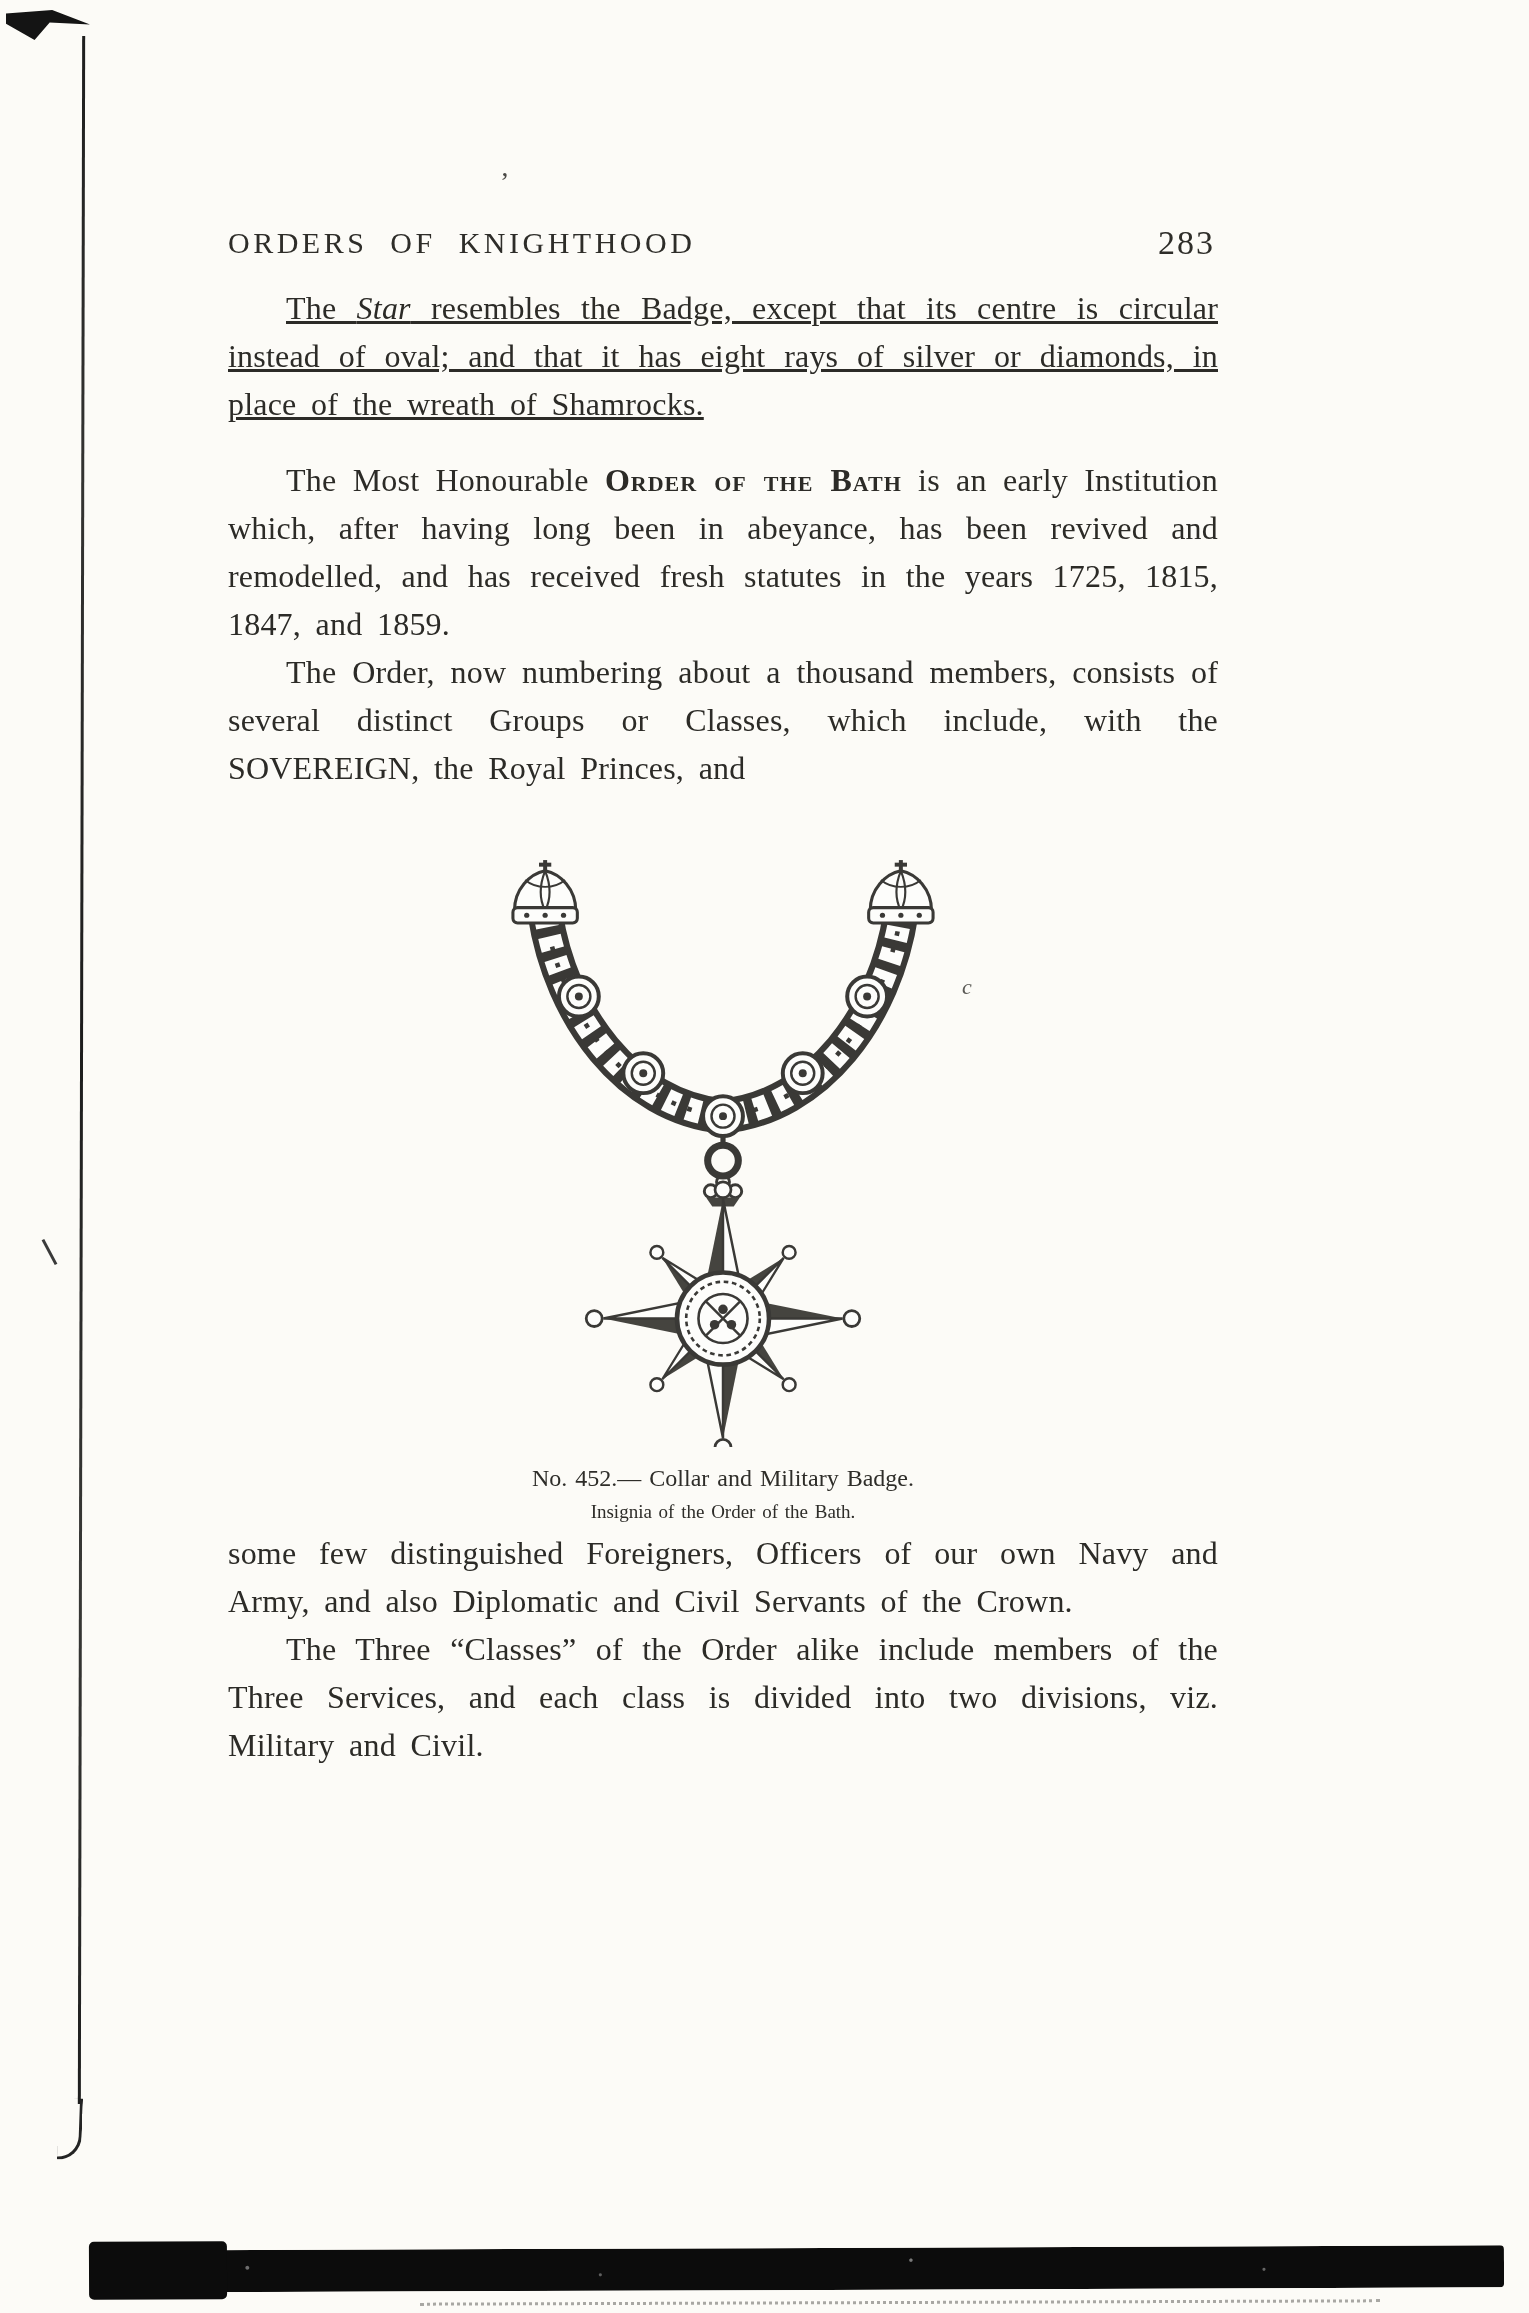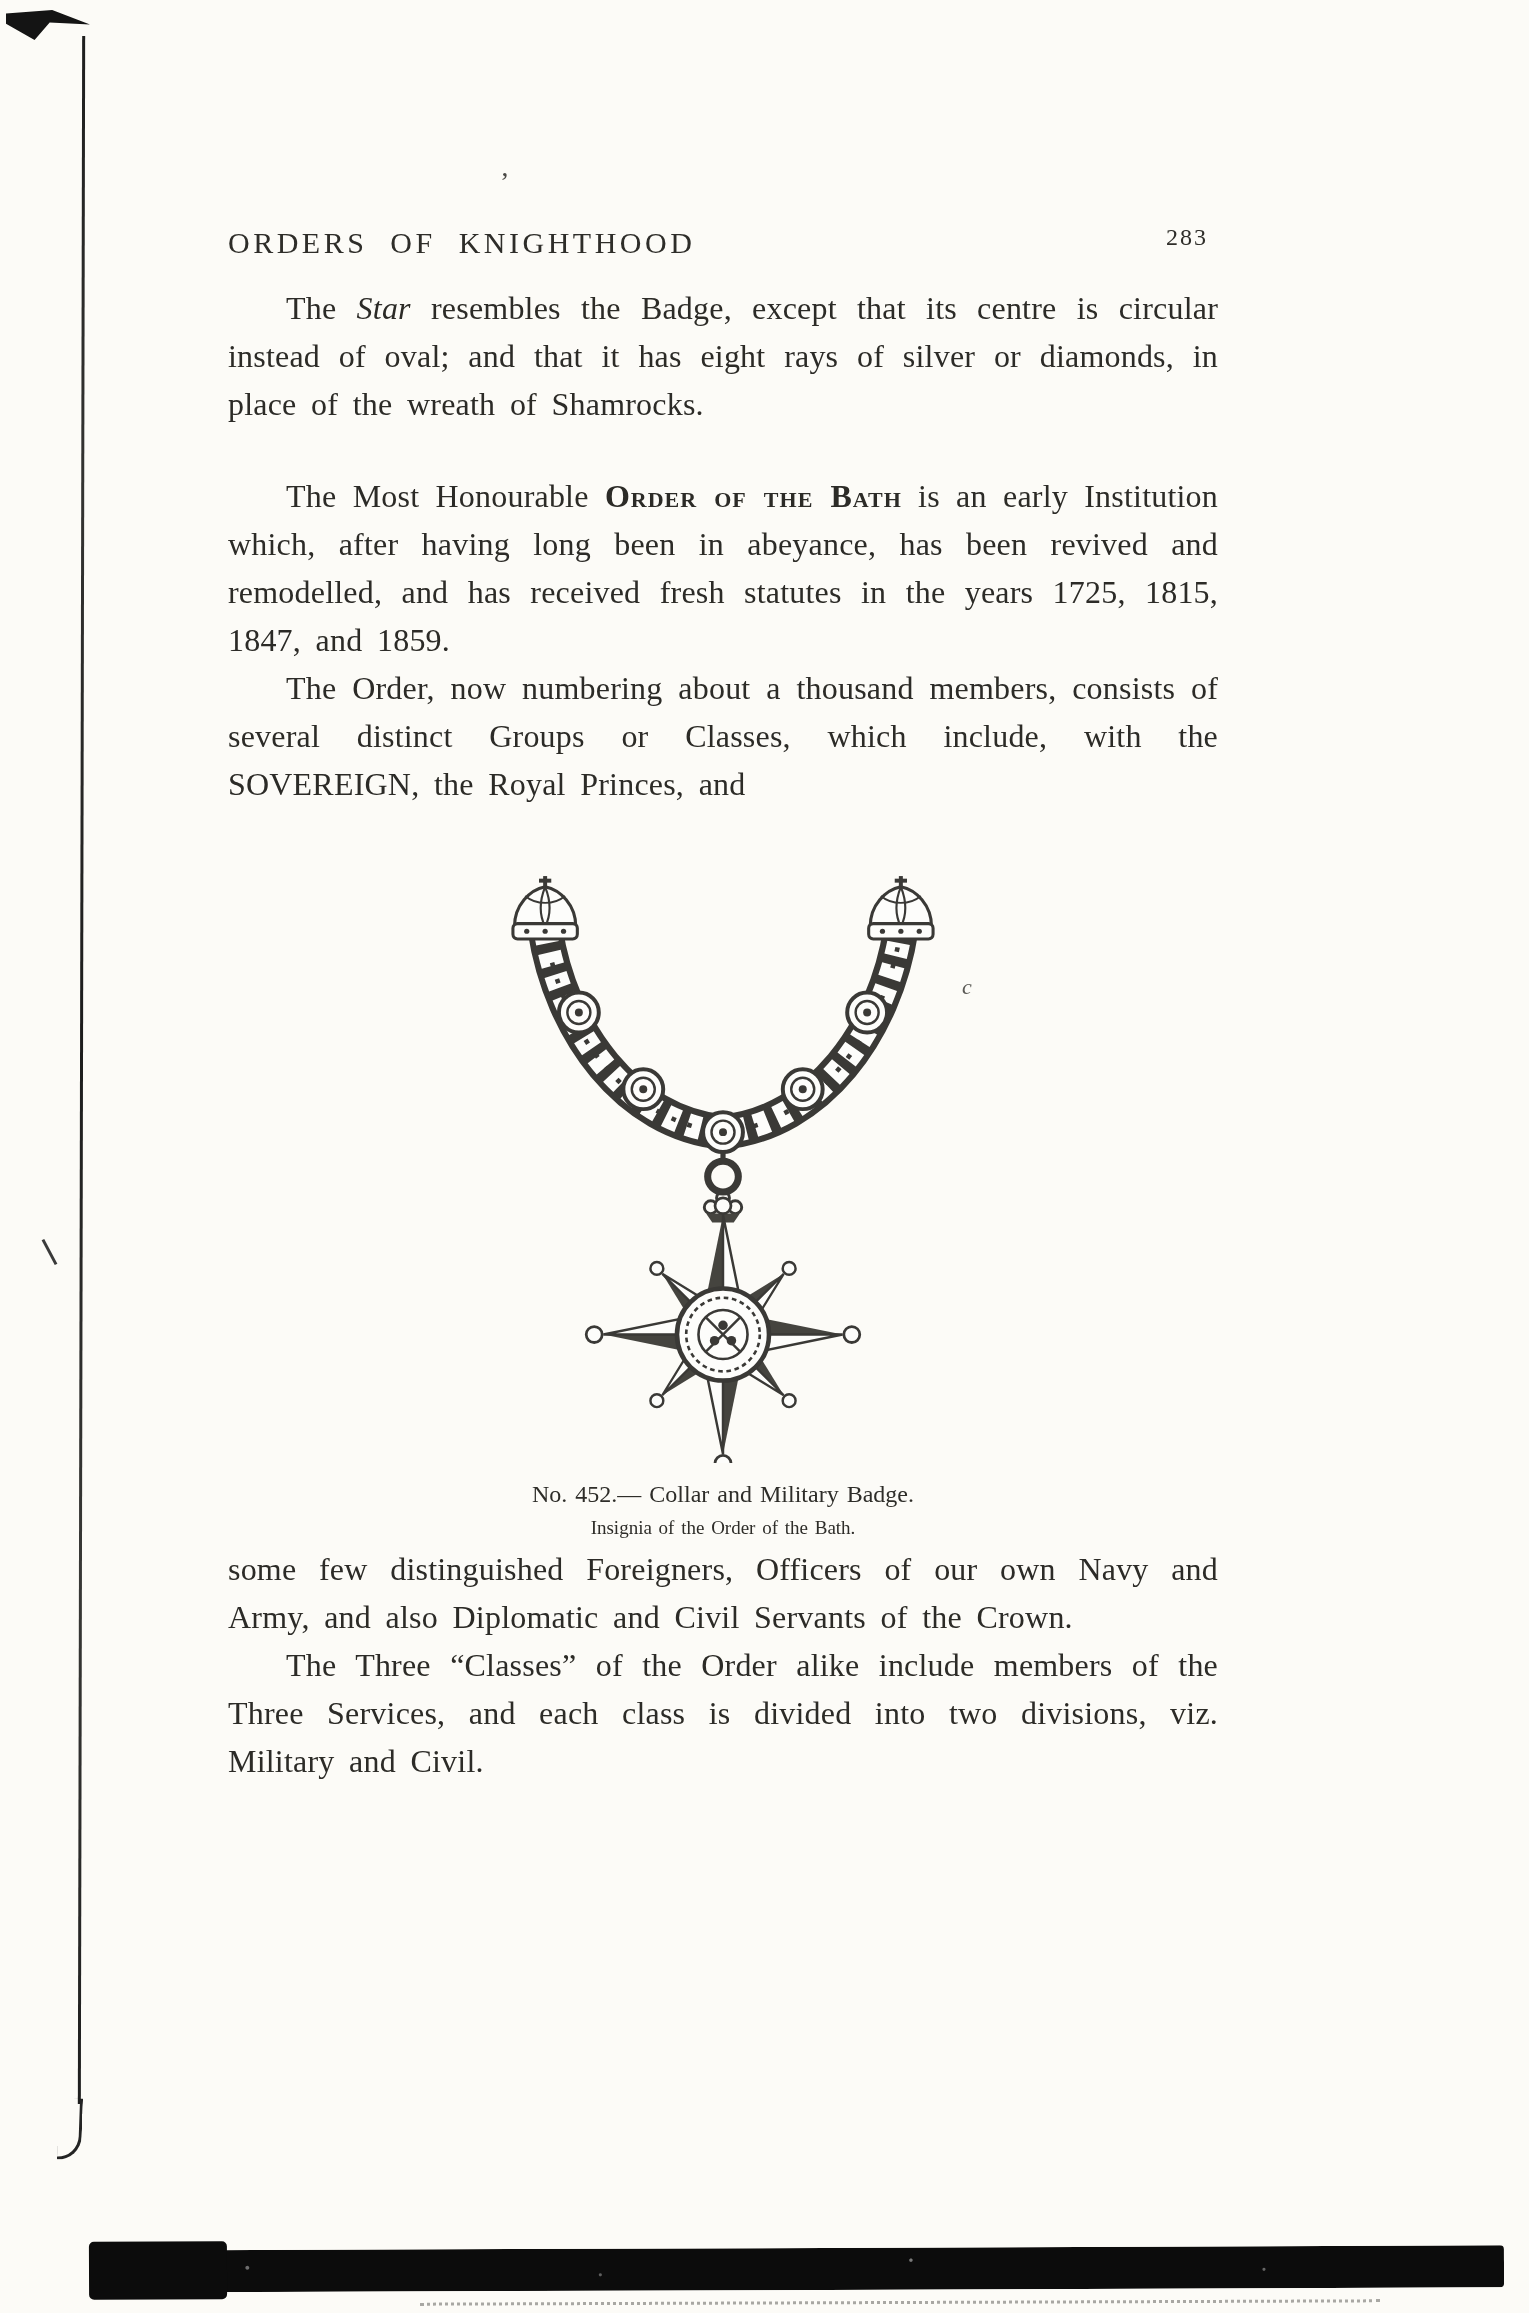--- a/index.html
+++ b/index.html
@@ -87,35 +87,35 @@
   .running-head {
     position: relative;
     text-align: left;
     font-size: 30px;
     letter-spacing: 3.5px;
     word-spacing: 12px;
     color: #2e2d29;
     margin: 0 0 24px 0;
   }
   .page-number {
-    position: absolute; right: 10px; top: -2px;
-    font-size: 24px;
+    position: absolute; right: 3px; top: -2px;
+    font-size: 34px;
     letter-spacing: 2px;
     word-spacing: normal;
   }
   .para {
     margin: 0;
     font-size: 32px;
     line-height: 48px;
     text-align: justify;
     word-spacing: 0.2em;
     letter-spacing: 0.2px;
   }
   .indent { text-indent: 58px; }
-  .gap-after { margin-bottom: 44px; }
+  .gap-after { margin-bottom: 28px; text-decoration: underline; }
   .it { font-style: italic; }
   .sc { font-variant: small-caps; letter-spacing: 1px; font-weight: bold; }
   .p4 { }
 
   
   .figure {
     margin: 42px auto 0 auto;
     width: 560px;
     text-align: center;
   }

